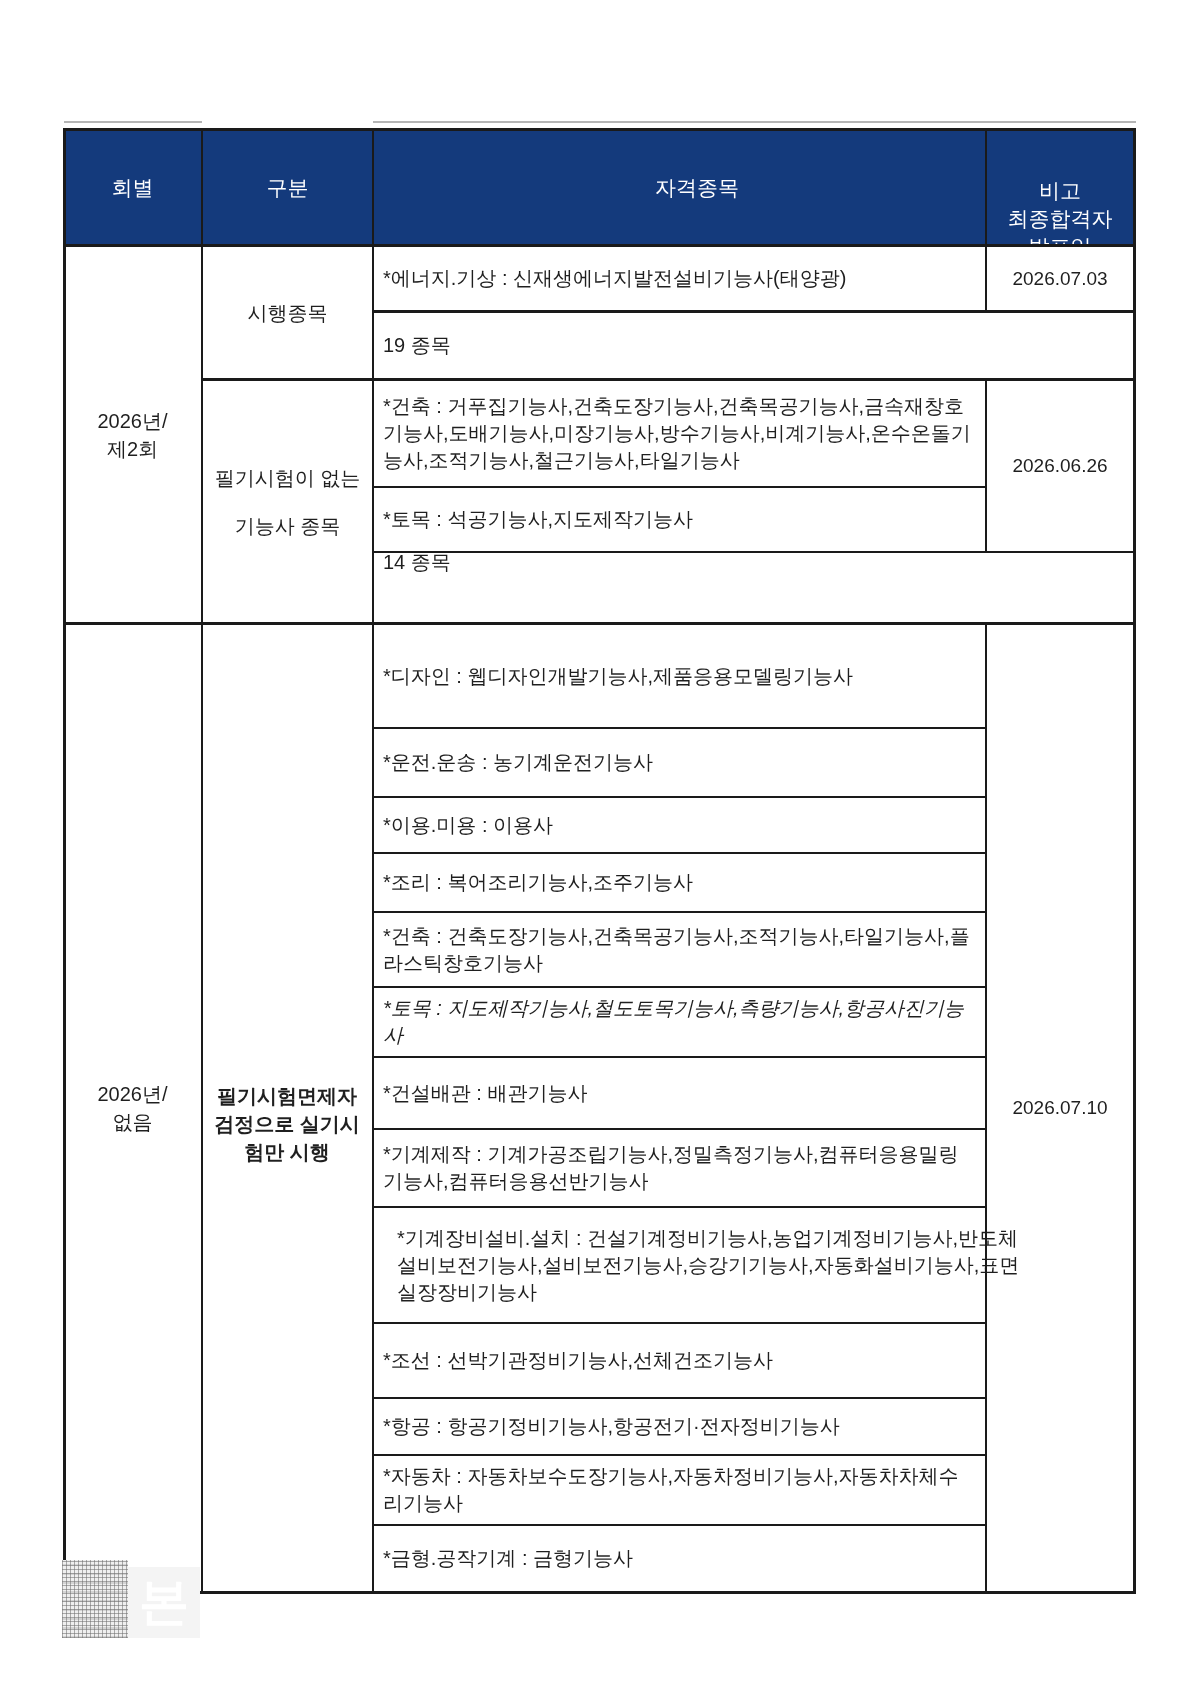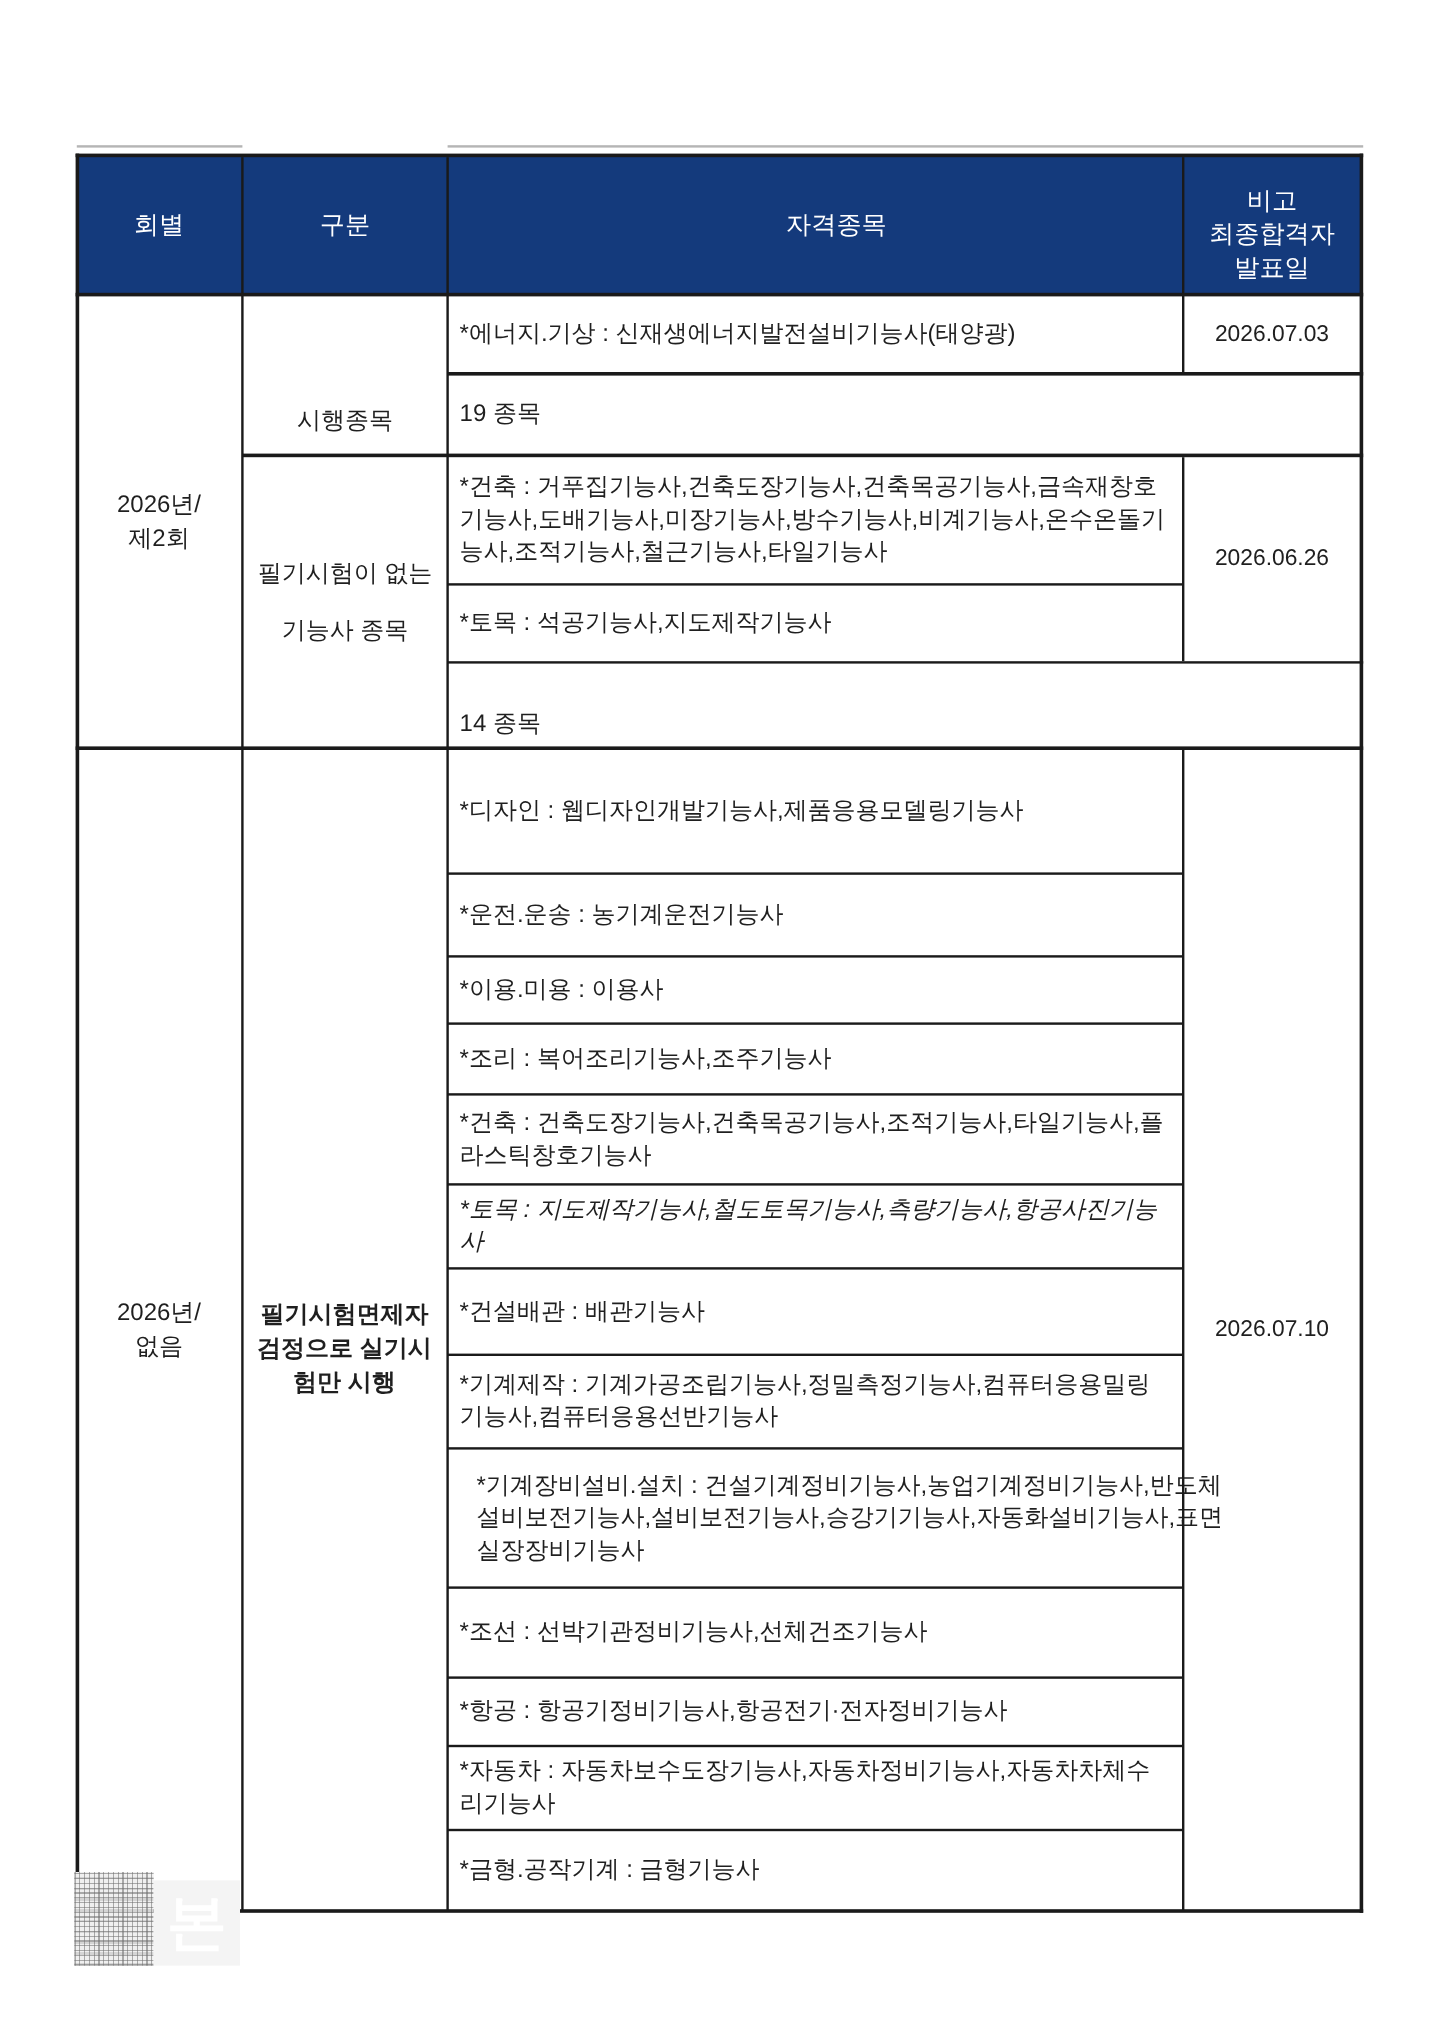--- a/index.html
+++ b/index.html
@@ -60,36 +60,36 @@
 
   <div class="cell hdr-cell" style="left:64px;top:131px;width:137px;height:113px;">
     <div>회별</div>
   </div>
   <div class="cell hdr-cell" style="left:203px;top:131px;width:169px;height:113px;">
     <div>구분</div>
   </div>
   <div class="cell hdr-cell" style="left:374px;top:131px;width:646px;height:113px;">
     <div>자격종목</div>
   </div>
-  <div class="cell hdr-cell" style="left:987px;top:125px;width:146px;height:141px;">
+  <div class="cell hdr-cell" style="left:987px;top:148px;width:146px;height:141px;">
     <div>비고</div>
     <div>최종합격자</div>
     <div>발표일</div>
   </div>
 
   <div class="cell center-cell" style="left:64px;top:247px;width:137px;height:375px;">
     <div>2026년/</div>
     <div>제2회</div>
   </div>
   <div class="cell center-cell" style="left:64px;top:624px;width:137px;height:967px;">
     <div>2026년/</div>
     <div>없음</div>
   </div>
 
-  <div class="cell center-cell" style="left:203px;top:247px;width:169px;height:131px;margin-top:38px;">
+  <div class="cell center-cell" style="left:203px;top:247px;width:169px;height:131px;">
     <div>시행종목</div>
   </div>
   <div class="cell center-cell" style="left:203px;top:381px;width:169px;height:241px;gap:20px;">
     <div>필기시험이 없는</div>
     <div>기능사 종목</div>
   </div>
   <div class="cell center-cell" style="left:203px;top:640px;width:168px;height:967px;font-weight:bold;">
     <div>필기시험면제자</div>
     <div>검정으로 실기시</div>
     <div>험만 시행</div>
@@ -100,21 +100,21 @@
     </div>
   <div class="cell item-cell" style="left:374px;top:313px;width:759px;height:65px;">
       <span>19 종목</span>
     </div>
   <div class="cell item-cell" style="left:374px;top:381px;width:611px;height:105px;">
       <span>*건축 : 거푸집기능사,건축도장기능사,건축목공기능사,금속재창호기능사,도배기능사,미장기능사,방수기능사,비계기능사,온수온돌기능사,조적기능사,철근기능사,타일기능사</span>
     </div>
   <div class="cell item-cell" style="left:374px;top:488px;width:611px;height:63px;">
       <span>*토목 : 석공기능사,지도제작기능사</span>
     </div>
-  <div class="cell item-cell" style="left:374px;top:569px;width:759px;height:69px;text-align:center;">
+  <div class="cell item-cell" style="left:374px;top:528px;width:759px;height:69px;text-align:center;">
       <span>14 종목</span>
     </div>
 
   <div class="cell item-cell" style="left:374px;top:626px;width:611px;height:100px;">
       <span>*디자인 : 웹디자인개발기능사,제품응용모델링기능사</span>
     </div>
   <div class="cell item-cell" style="left:374px;top:729px;width:611px;height:67px;">
       <span>*운전.운송 : 농기계운전기능사</span>
     </div>
   <div class="cell item-cell" style="left:374px;top:798px;width:611px;height:54px;">

